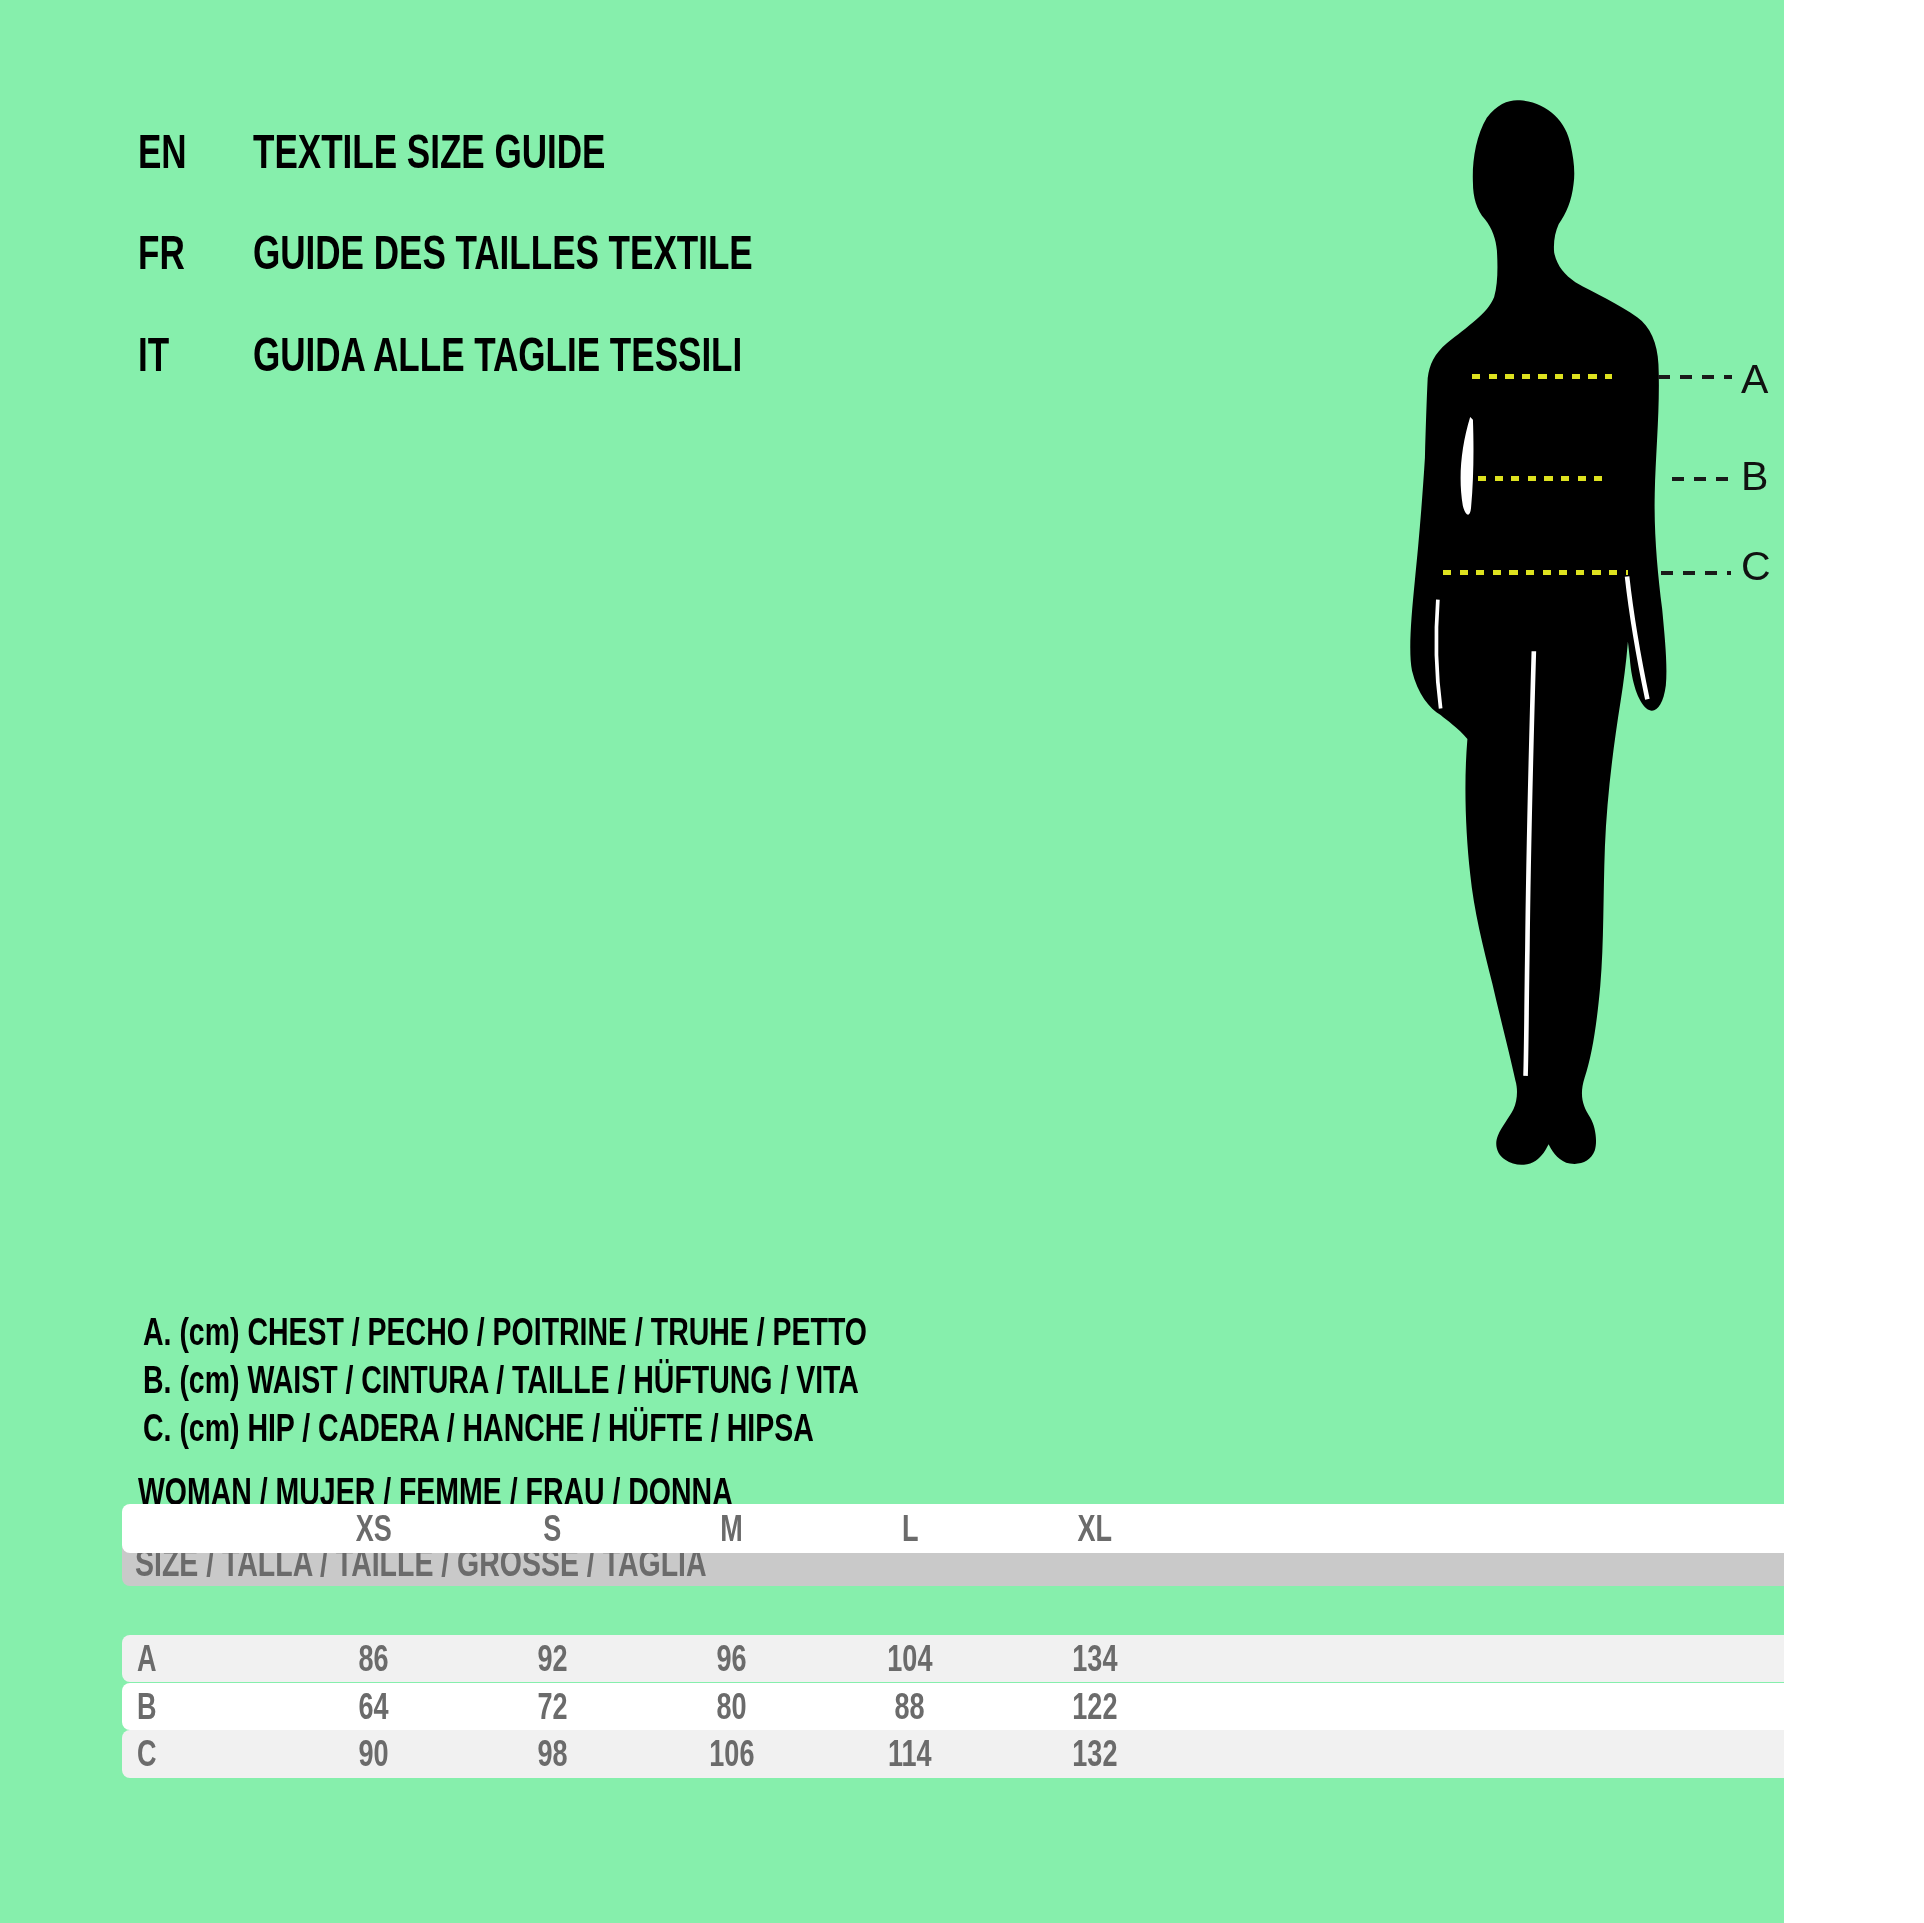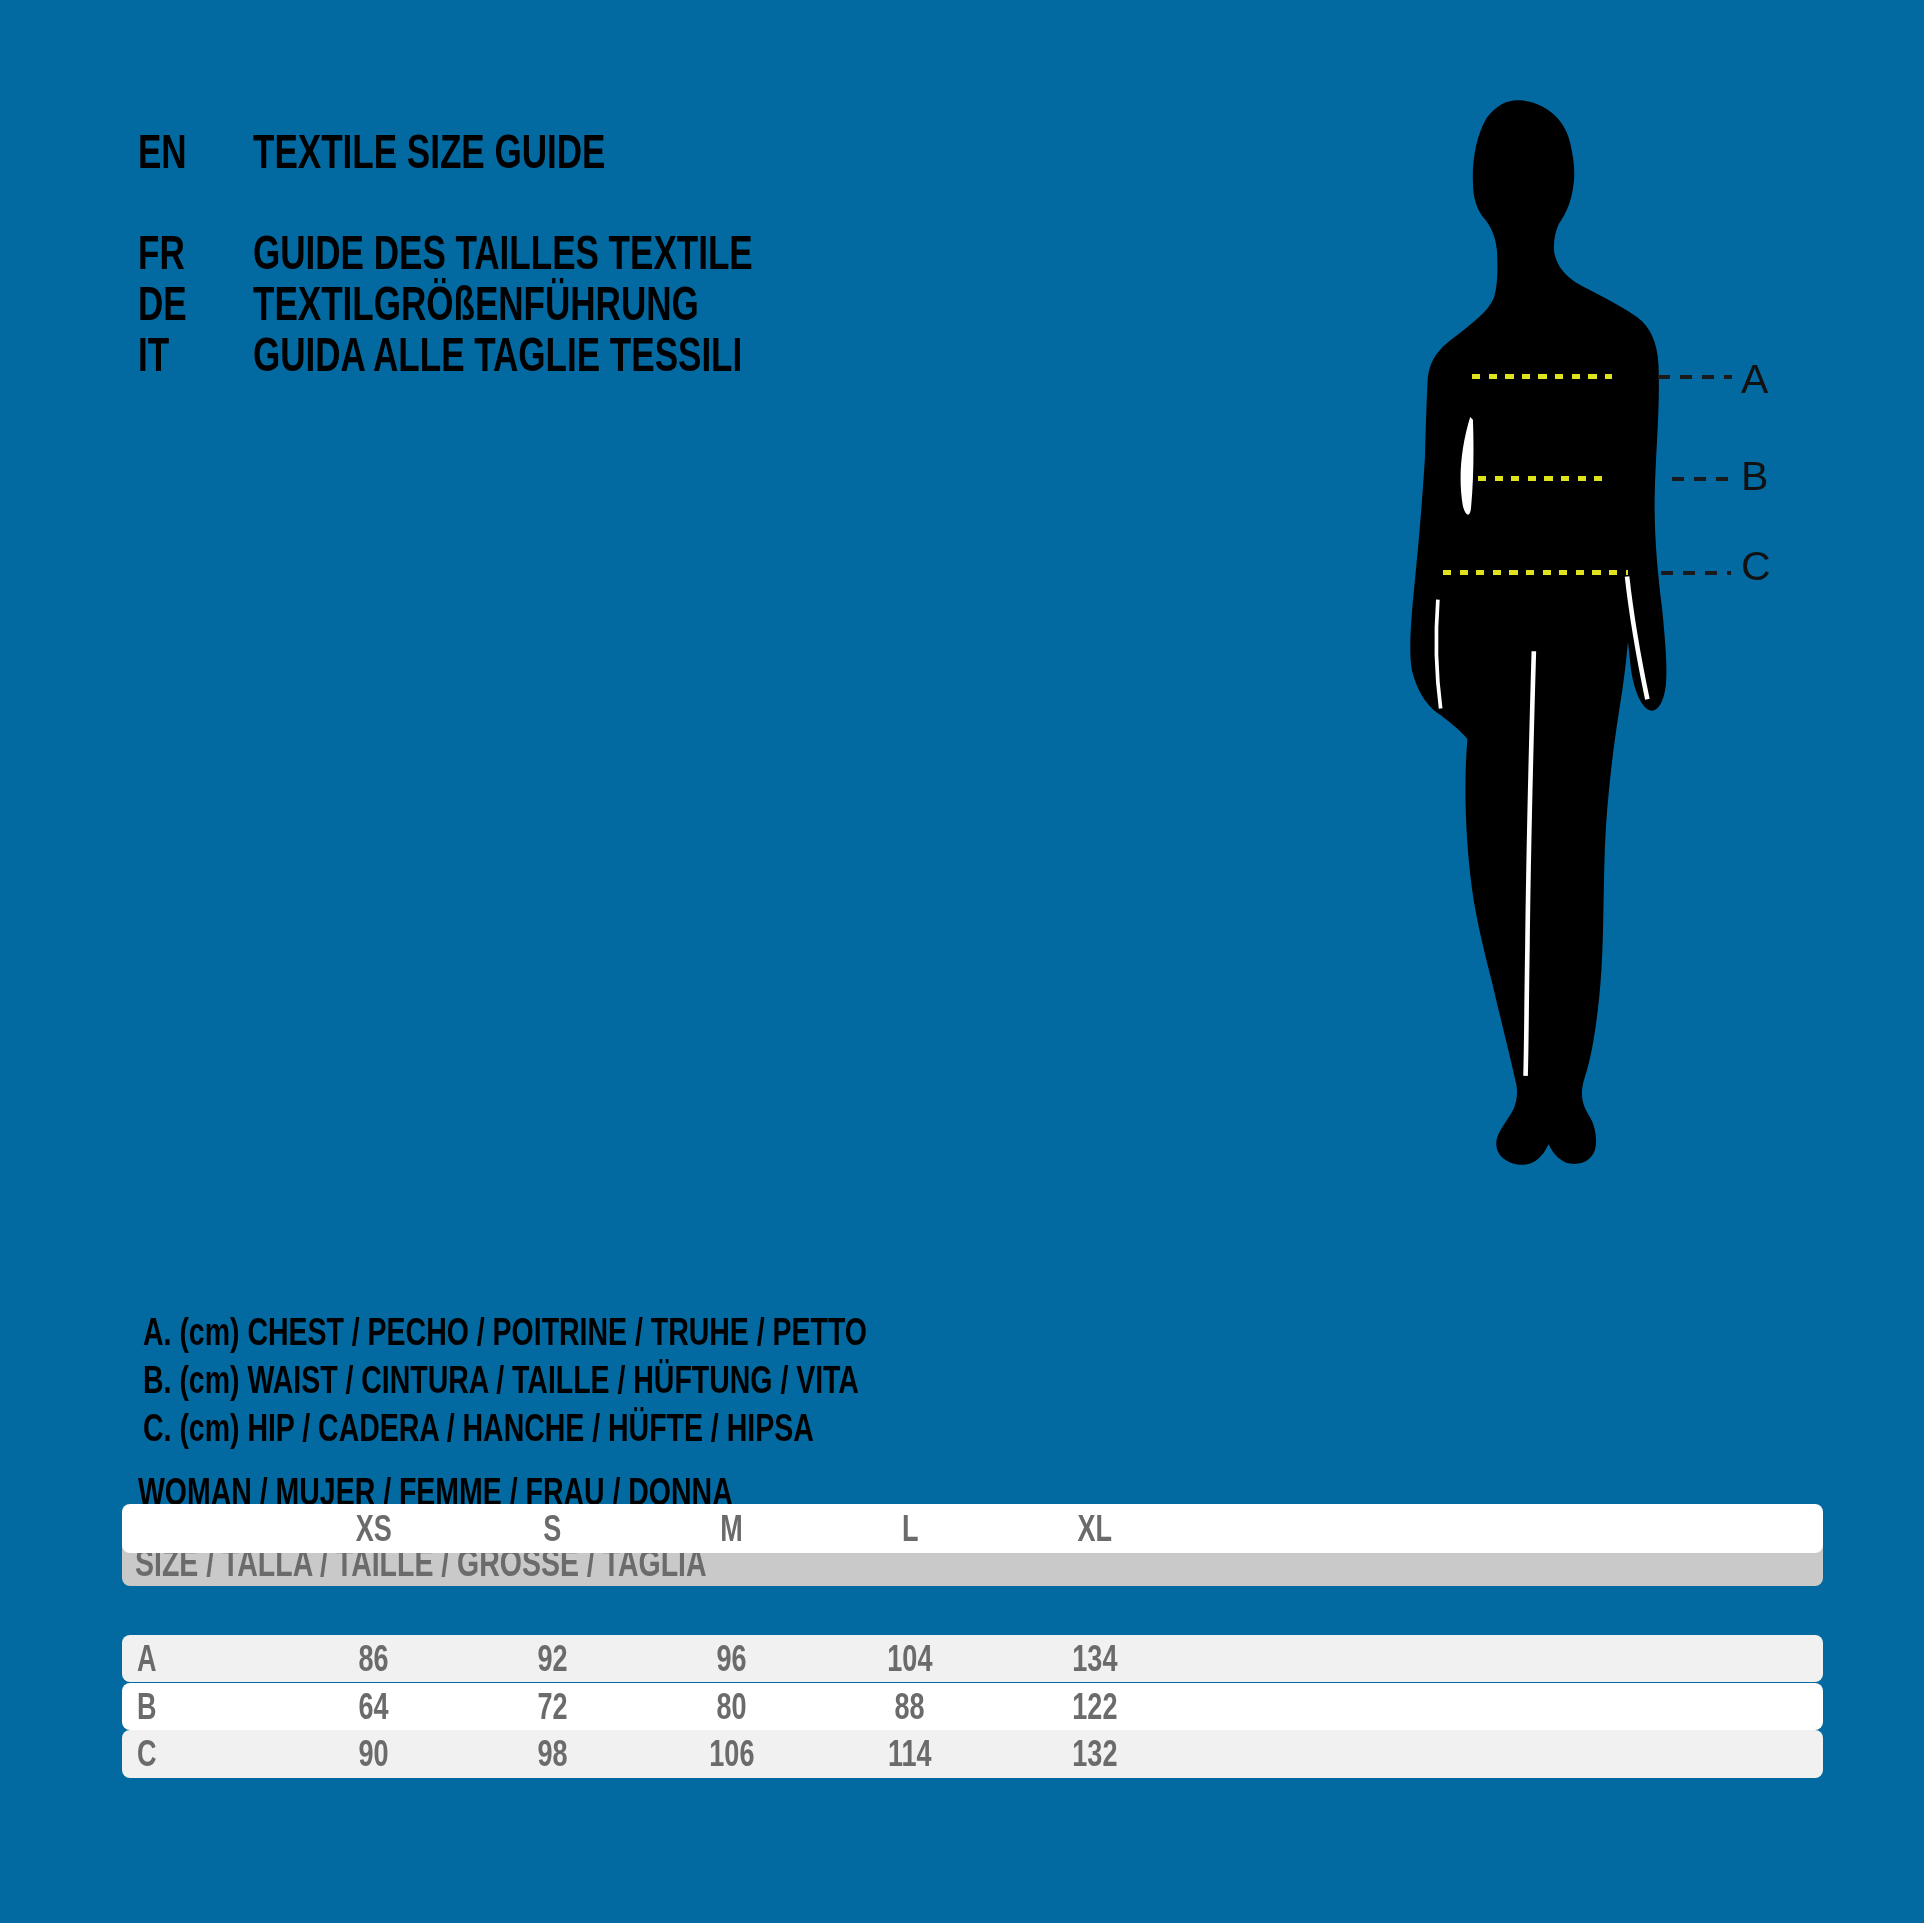--- a/index.html
+++ b/index.html
@@ -1,19 +1,19 @@
 <!DOCTYPE html>
 <html style="font-size:14.8px"><head>
 <meta charset="utf-8">
 <style>
   html,body{margin:0;padding:0;background:#ffffff;}
   .canvas{
     position:relative;
-    width:1924px;height:1923px;
-    background:#0369a1;
+    width:1784px;height:1923px;
+    background:#86efac;
     overflow:hidden;
     font-family:"Liberation Sans", sans-serif;
     color:#000;
   }
   
   .cond{display:inline-block;transform:scaleX(.73);transform-origin:0 50%;white-space:nowrap;}
   .cond-c{display:inline-block;transform:scaleX(.73);transform-origin:50% 50%;white-space:nowrap;}
 
   
   .lang-row{position:absolute;left:138px;height:51px;line-height:51px;font-size:48px;font-weight:700;white-space:nowrap;}
@@ -48,23 +48,20 @@
 </head>
 <body>
 
 <div class="canvas">
 
   <div class="lang-row" style="top:126px">
     <span class="lang-code"><span class="cond">EN</span></span><span class="lang-title"><span class="cond">TEXTILE SIZE GUIDE</span></span>
   </div>
   <div class="lang-row" style="top:227px">
     <span class="lang-code"><span class="cond">FR</span></span><span class="lang-title"><span class="cond">GUIDE DES TAILLES TEXTILE</span></span>
-  </div>
-  <div class="lang-row" style="top:278px">
-    <span class="lang-code"><span class="cond">DE</span></span><span class="lang-title"><span class="cond">TEXTILGRÖßENFÜHRUNG</span></span>
   </div>
   <div class="lang-row" style="top:329px">
     <span class="lang-code"><span class="cond">IT</span></span><span class="lang-title"><span class="cond">GUIDA ALLE TAGLIE TESSILI</span></span>
   </div>
 
   <svg class="figure-svg" viewBox="0 0 420 1220" aria-hidden="true">
     <path fill="#000000" d="
       M 197,9
       C 225,11 247,30 252,58
       C 255,72 257,86 255,100

